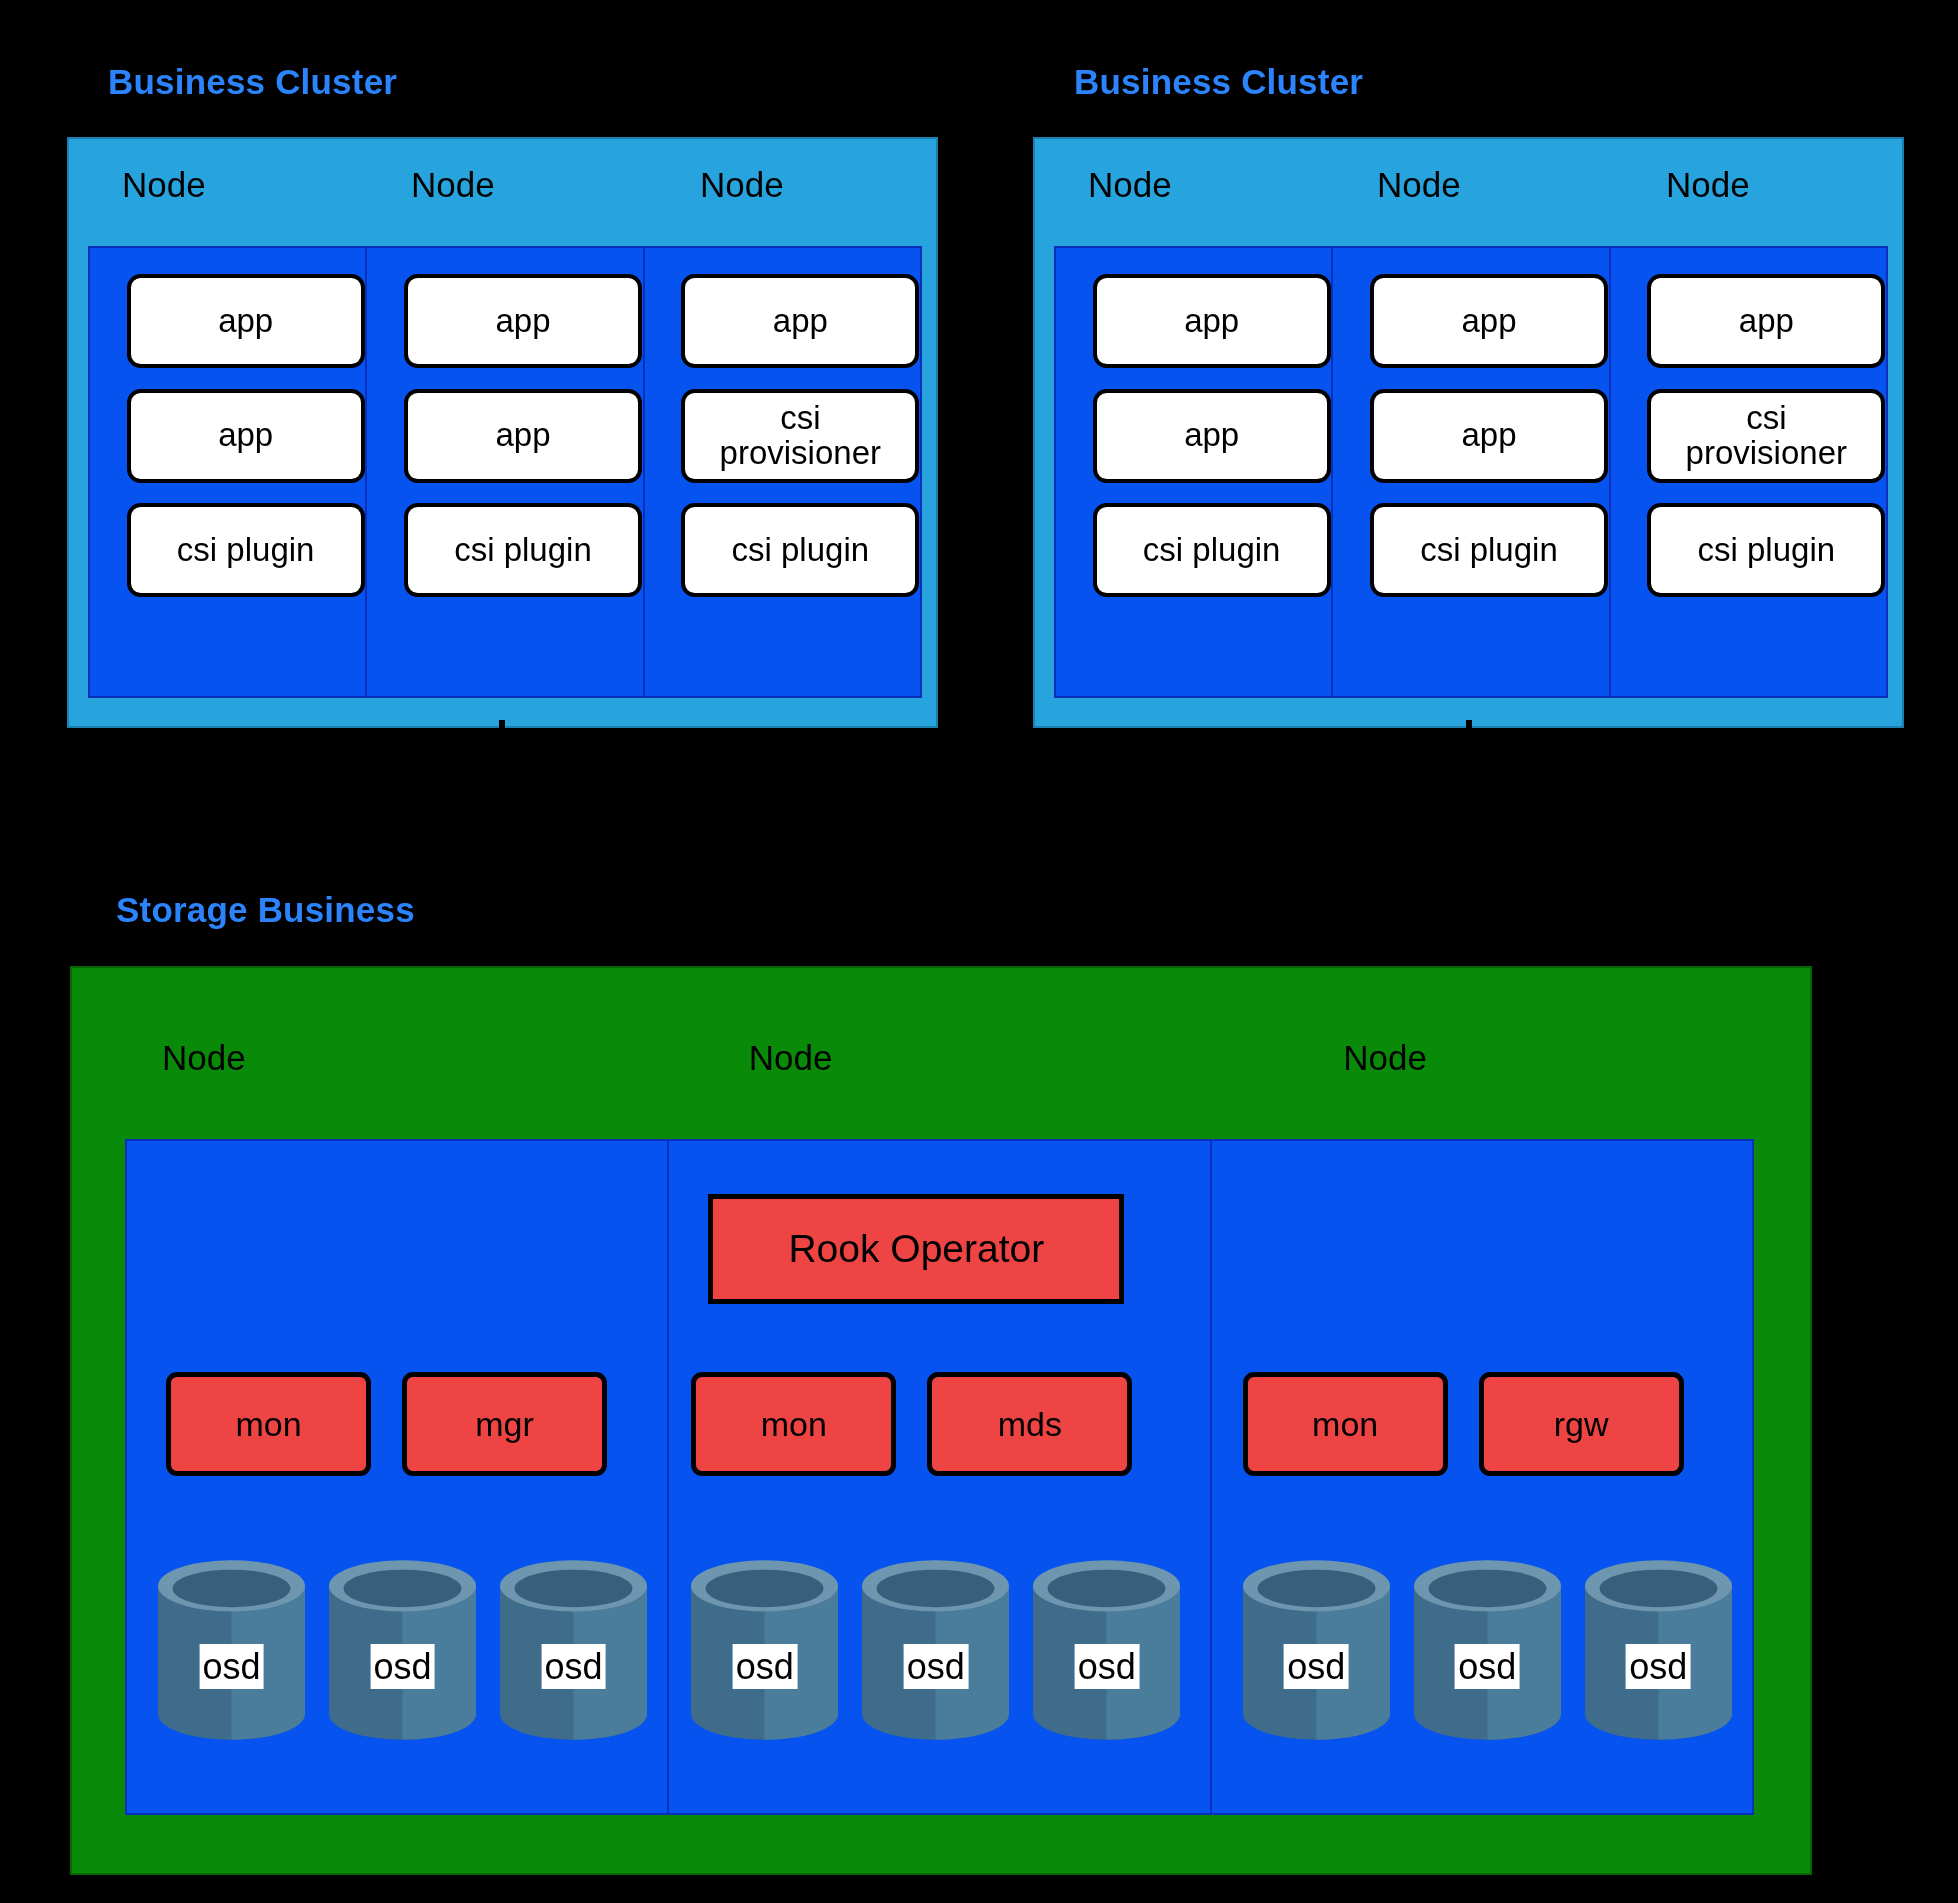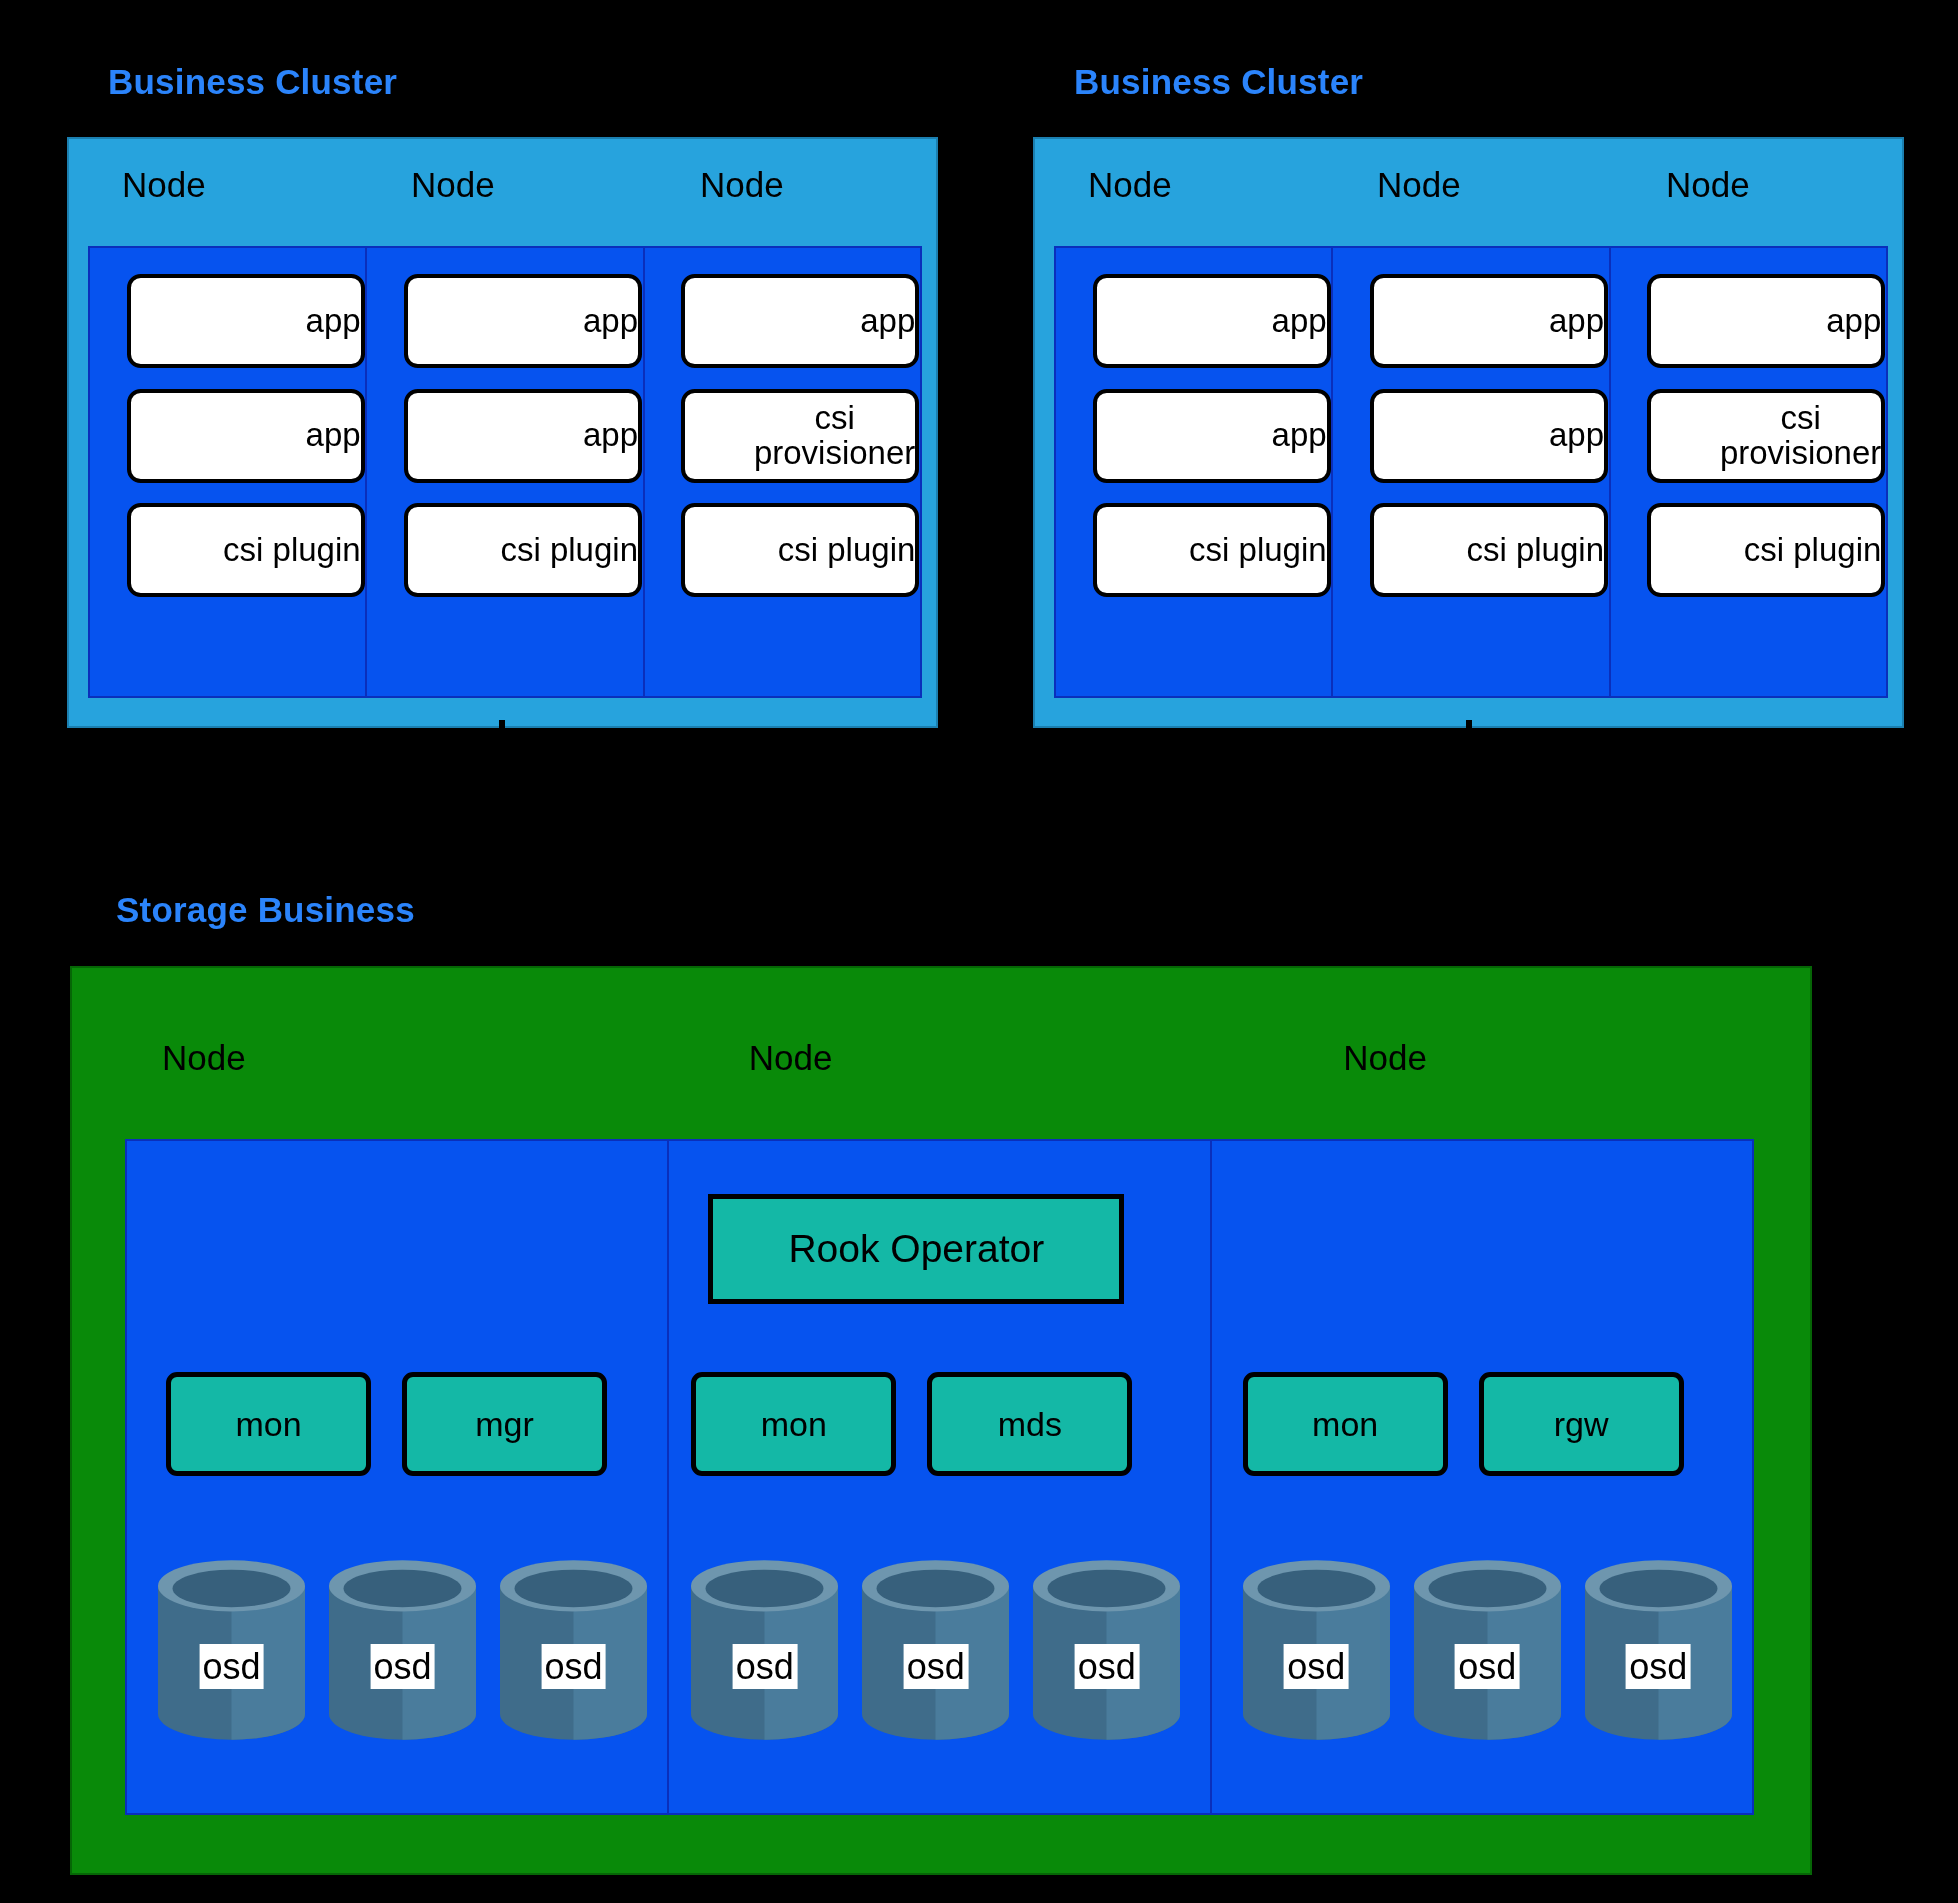--- a/index.html
+++ b/index.html
@@ -65,21 +65,21 @@
   }
   .biz-node:last-child { border-right: none; }
   .pod {
     width: 238px;
     height: 94px;
     background: #ffffff;
     border: 4.3px solid #000000;
     border-radius: 13.7px;
     display: flex;
     align-items: center;
-    justify-content: flex-end;
+    justify-content: center;
     text-align: center;
     font-size: 33px;
     color: #000;
     line-height: 1.05;
     font-family: "Liberation Sans", sans-serif;
     margin-left: 36px;
   }
   .pod .l2 { display: block; }
 
   
@@ -124,21 +124,21 @@
     position: relative;
     border-right: 2.6px solid #0a2fbb;
   }
   .stor-node:last-child { border-right: none; }
 
   .op-row { position: absolute; left: 0; top: 53px; width: 100%; height: 111px; display: flex; justify-content: center; }
   .daemon-row { position: absolute; left: 0; top: 231px; width: 100%; height: 120px; display: flex; justify-content: center; gap: 31px; }
   .osd-row { position: absolute; left: 0; top: 419px; width: 100%; height: 197px; display: flex; justify-content: center; gap: 24px; }
 
   .svc-box {
-    background: #14b8a6;
+    background: #ef4444;
     border: 5.1px solid #000000;
     display: flex;
     align-items: center;
     justify-content: center;
     font-size: 34px;
     color: #000;
   }
   .svc-box.op { width: 416px; height: 110px; font-size: 39px; }
   .svc-box.daemon { width: 205px; height: 104px; border-radius: 11px; }
 

